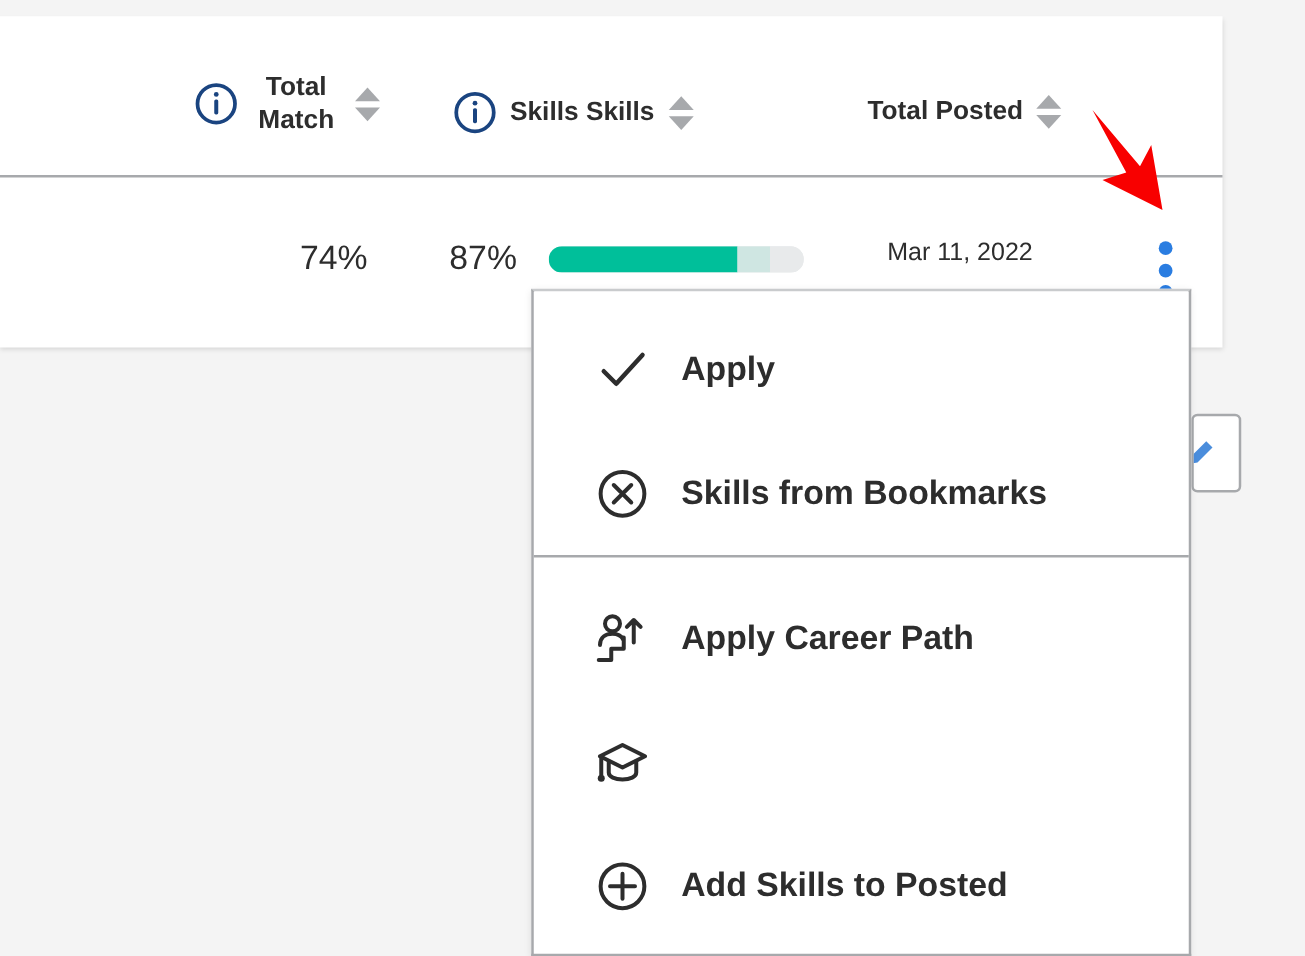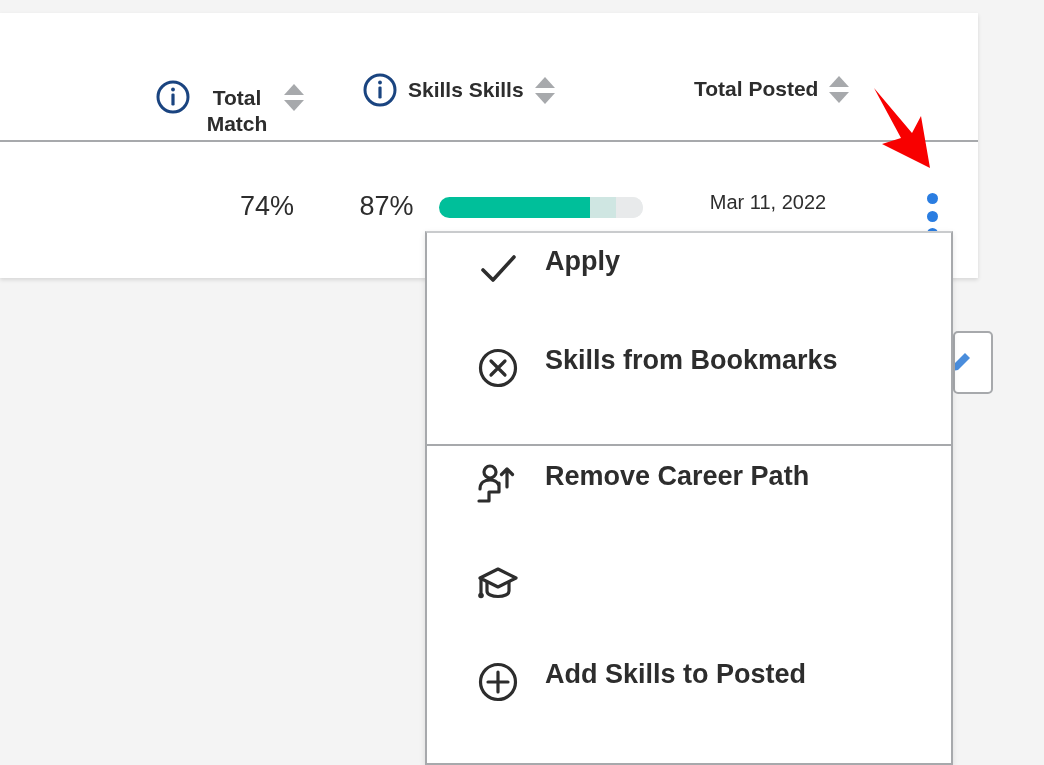--- a/index.html
+++ b/index.html
@@ -56,21 +56,21 @@
     display: block;
   }
 
   .col-label {
     font-size: 21px;
     font-weight: bold;
     color: #2d2d2d;
     line-height: 1.25;
     white-space: nowrap;
   }
-  .col-label.two-line { white-space: normal; width: 72px; text-align: center; margin-top: 28px; }
+  .col-label.two-line { white-space: normal; width: 72px; text-align: center; }
 
   .sort-arrows {
     width: 22px;
     height: 34px;
     display: flex;
     flex-direction: column;
     justify-content: center;
     align-items: center;
     gap: 5px;
     flex: 0 0 22px;
@@ -207,20 +207,21 @@
     box-shadow: 0 2px 6px rgba(0,0,0,0.10);
   }
   .menu-group {
     padding: 0;
   }
   .menu-group.group-bottom {
     border-top: 2px solid #a7a9ac;
   }
   .menu-item {
     display: flex;
+    align-items: center;
     height: 99px;
     padding-left: 48px;
     cursor: pointer;
     box-sizing: border-box;
   }
   .menu-item .mi-icon {
     width: 46px;
     height: 46px;
     flex: 0 0 46px;
     display: flex;
@@ -340,21 +341,21 @@
 
     <div class="menu-item">
       <span class="mi-icon">
         <svg viewBox="0 0 46 46" width="46" height="46">
           <circle cx="15" cy="11" r="6" fill="none" stroke="#2d2d2d" stroke-width="3.2"></circle>
           <path d="M5 28 C5 21.5 10 19 15 19 C19 19 22 20.5 23.5 23.5" fill="none" stroke="#2d2d2d" stroke-width="3.2" stroke-linecap="round"></path>
           <path d="M4 40 L14 40 L14 31 L24 31 L24 22" fill="none" stroke="#2d2d2d" stroke-width="3.2" stroke-linejoin="round" stroke-linecap="round"></path>
           <path d="M32 26 L32 8 M26.5 13.5 L32 8 L37.5 13.5" fill="none" stroke="#2d2d2d" stroke-width="3.2" stroke-linecap="round" stroke-linejoin="round"></path>
         </svg>
       </span>
-      <span class="mi-label">Remove Career Path</span>
+      <span class="mi-label">Apply Career Path</span>
     </div>
 
     <div class="menu-item">
       <span class="mi-icon">
         <svg viewBox="0 0 46 46" width="46" height="46">
           <path d="M23 9 L41 18 L23 27 L5 18 Z" fill="none" stroke="#2d2d2d" stroke-width="3.2" stroke-linejoin="round"></path>
           <path d="M12 22 L12 31 C12 34.5 17 36.5 23 36.5 C29 36.5 34 34.5 34 31 L34 22" fill="none" stroke="#2d2d2d" stroke-width="3.2" stroke-linecap="round" stroke-linejoin="round"></path>
           <path d="M6 18.5 L6 33" fill="none" stroke="#2d2d2d" stroke-width="3.2" stroke-linecap="round"></path>
           <circle cx="6" cy="35.5" r="2.8" fill="#2d2d2d"></circle>
         </svg>

